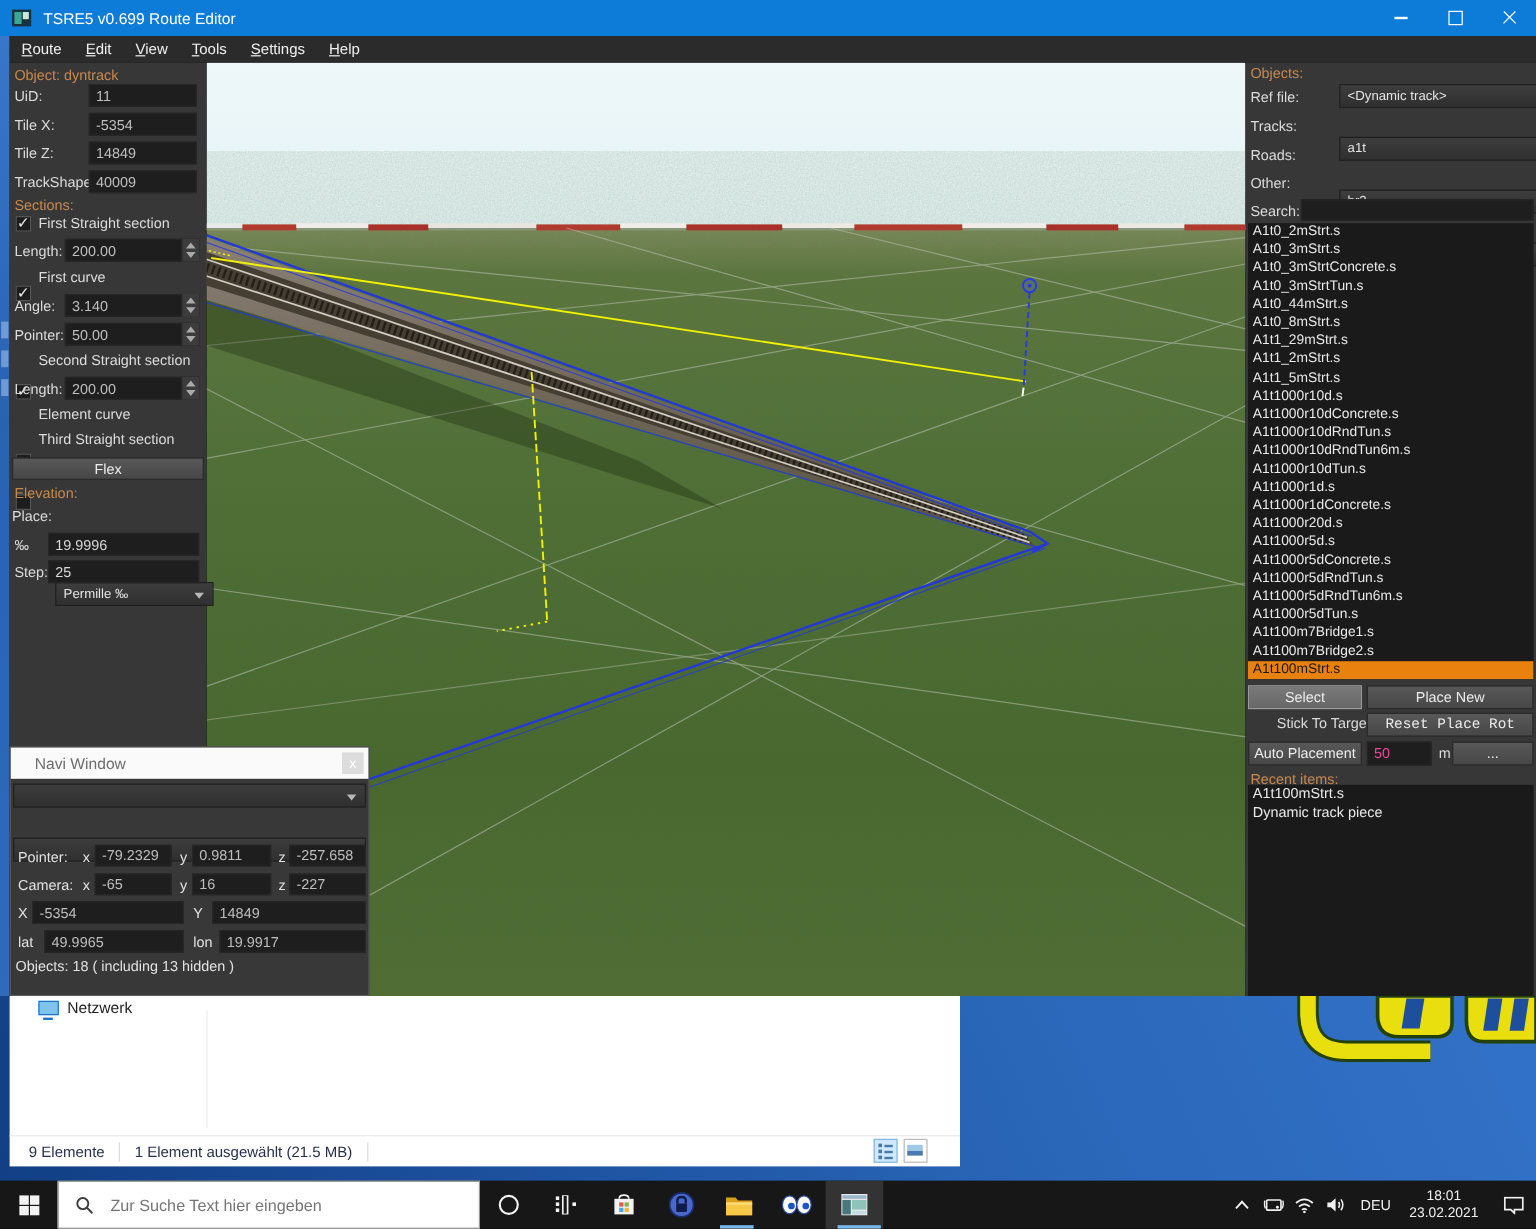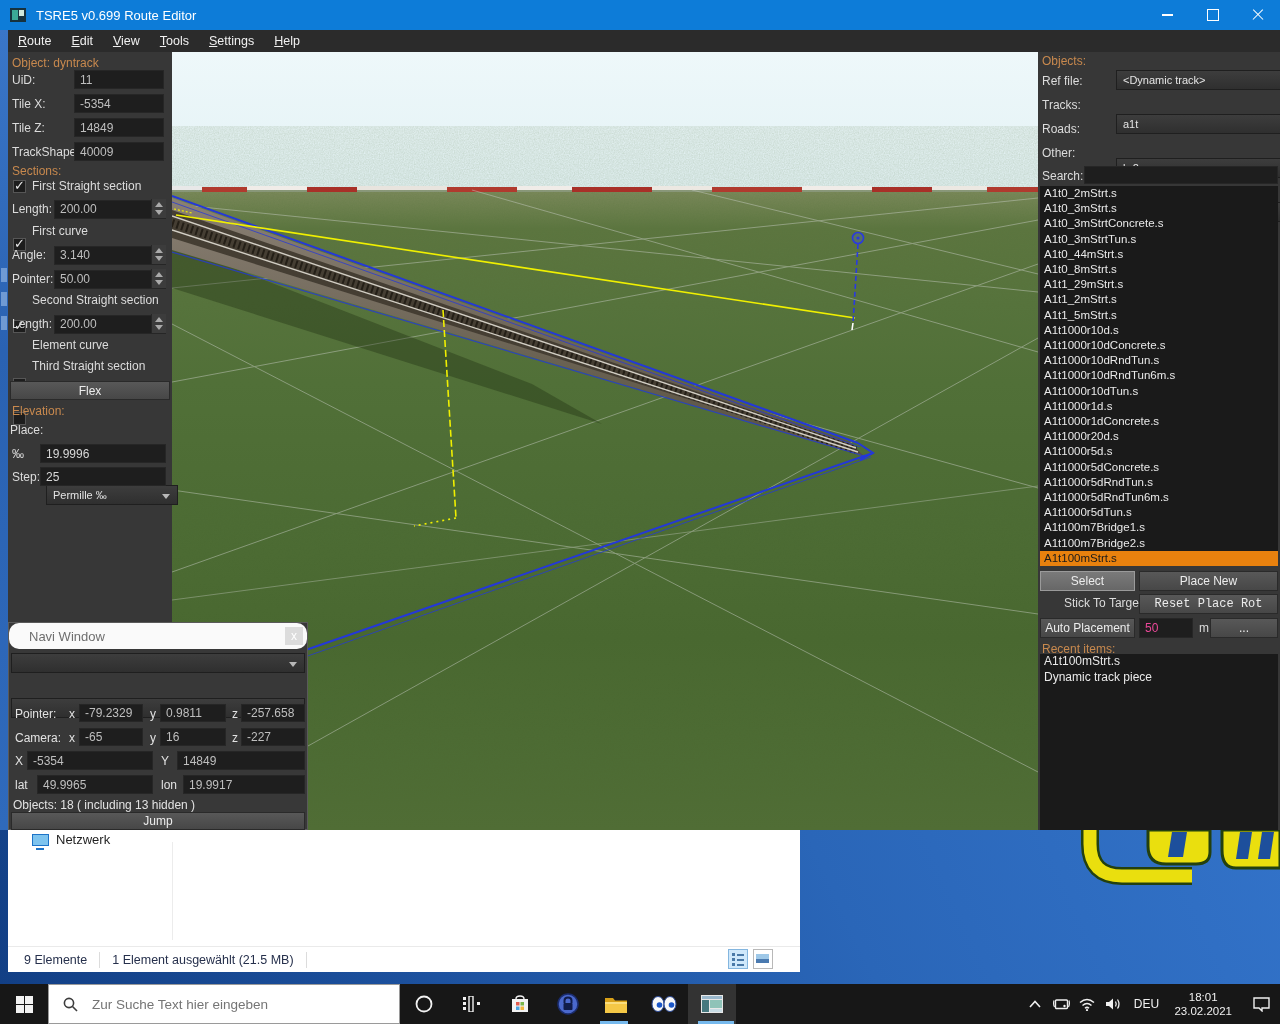--- a/index.html
+++ b/index.html
@@ -63,21 +63,21 @@
   #obj-scroll{position:absolute;right:0px;top:134px;width:11px;height:380px;background:#262626;z-index:6;}
   .sb-arrow{position:absolute;left:0;width:11px;height:12px;background:#3a3a3a;display:flex;align-items:center;justify-content:center;}
   .sb-arrow .t-up{width:0;height:0;border-left:3.5px solid transparent;border-right:3.5px solid transparent;border-bottom:5px solid #9a9a9a;}
   .sb-arrow .t-dn{width:0;height:0;border-left:3.5px solid transparent;border-right:3.5px solid transparent;border-top:5px solid #9a9a9a;}
   #obj-thumb{position:absolute;left:1px;top:100px;width:9px;height:150px;background:#4a4a4a;}
   #recent-list{position:absolute;left:2px;top:602px;width:238px;height:176px;background:#1a1a1a;}
   #recent-list .li-item{font-size:12px;line-height:15.5px;}
 
   
   #navi{left:8px;top:622px;width:300px;height:208px;background:#383838;border:1px solid #5a5a5a;box-sizing:border-box;z-index:12;}
-  #navi-title{position:absolute;left:0;top:0;width:298px;height:26px;background:#fafafa;display:flex;align-items:center;border-radius:10px;}
+  #navi-title{position:absolute;left:0;top:0;width:298px;height:26px;background:#fafafa;display:flex;align-items:center;}
   #navi-title span{color:#6e6e6e;font-size:13px;margin-left:20px;}
   #navi-close{position:absolute;right:4px;top:4px;width:18px;height:18px;background:#dcdcdc;display:flex;align-items:center;justify-content:center;color:#ffffff;font-size:12px;}
   .navi-lbl{color:#e2e2e2;font-size:12px;position:absolute;}
 
   
   #explorer{left:8px;top:830px;width:792px;height:142px;background:#ffffff;z-index:8;}
   #netz-icon{position:absolute;left:24px;top:4px;width:17px;height:12px;border:1.5px solid #1d74c8;background:#7ec4ef;box-sizing:border-box;}
   #netz-icon:after{content:"";position:absolute;left:3px;bottom:-5px;width:8px;height:2px;background:#1d74c8;}
   #netz-label{position:absolute;left:48px;top:2px;color:#1f1f1f;font-size:13px;}
   #exp-divider{position:absolute;left:164px;top:12px;width:1px;height:98px;background:#ececec;}
@@ -402,21 +402,20 @@
   <input class="abs tbox" style="left: 18px; top: 128px; width: 126px; height: 19px;" value="-5354">
   <div class="navi-lbl" style="left:152px;top:131px;">Y</div>
   <input class="abs tbox" style="left: 168px; top: 128px; width: 128px; height: 19px;" value="14849">
 
   <div class="navi-lbl" style="left:6px;top:155px;">lat</div>
   <input class="abs tbox" style="left: 28px; top: 152px; width: 116px; height: 19px;" value="49.9965">
   <div class="navi-lbl" style="left:152px;top:155px;">lon</div>
   <input class="abs tbox" style="left: 174px; top: 152px; width: 122px; height: 19px;" value="19.9917">
 
   <div class="navi-lbl" style="left:4px;top:175px;">Objects: 18 ( including 13 hidden )</div>
-  <div class="abs btn" style="left:2px;top:189px;width:294px;height:18px;">Jump</div>
 </div>
 
 <div class="abs" id="desktop">
   <svg class="abs" style="left:1060px;top:0;" width="220" height="90">
     <path d="M 30 0 L 30 14 Q 30 46 62 46 L 132 46" stroke="#23400f" stroke-width="18" fill="none"></path>
     <path d="M 30 0 L 30 14 Q 30 46 62 46 L 132 46" stroke="#eadf0e" stroke-width="13" fill="none"></path>
     <path d="M 88 0 L 150 0 L 150 22 Q 150 34 136 34 L 106 34 Q 88 34 88 16 Z" fill="#eadf0e" stroke="#23400f" stroke-width="3"></path>
     <path d="M 112 2 L 127 2 L 123 27 L 108 27 Z" fill="#1d4f9c"></path>
     <path d="M 162 0 L 220 0 L 220 38 L 176 38 Q 162 38 162 20 Z" fill="#eadf0e" stroke="#23400f" stroke-width="3"></path>
     <path d="M 180 2 L 192 2 L 188 29 L 176 29 Z" fill="#1d4f9c"></path>

